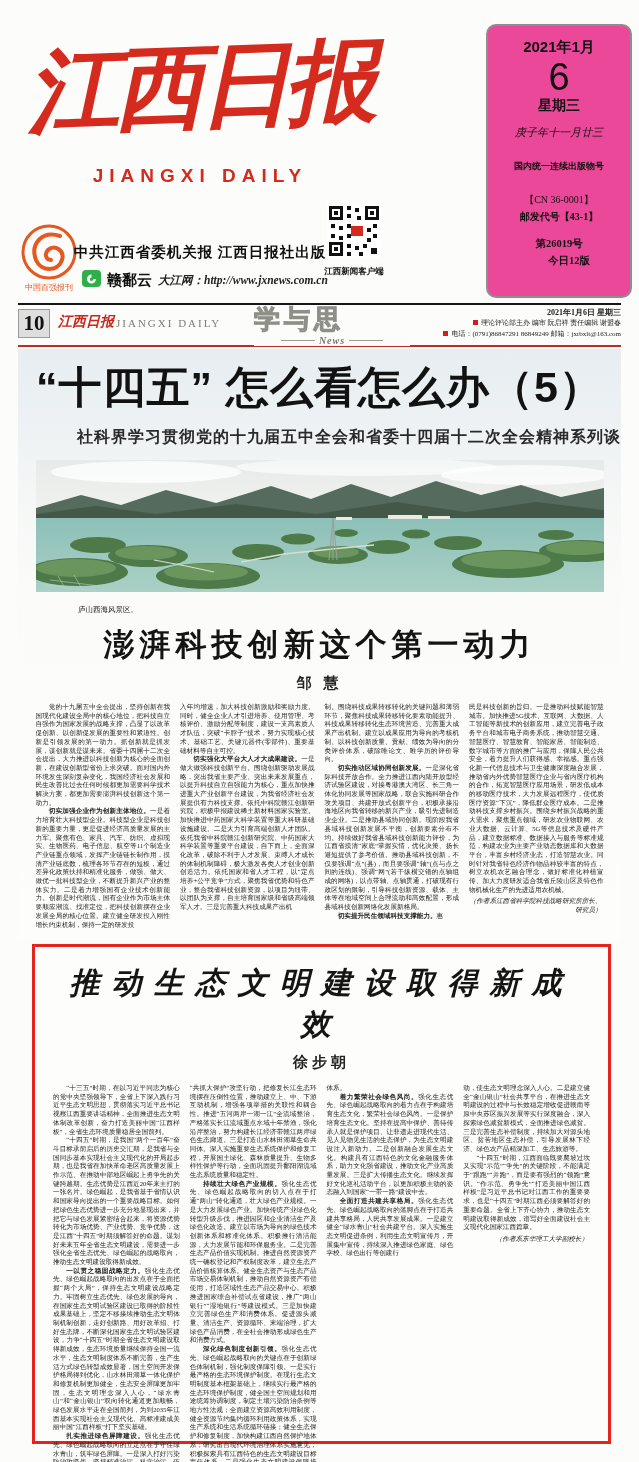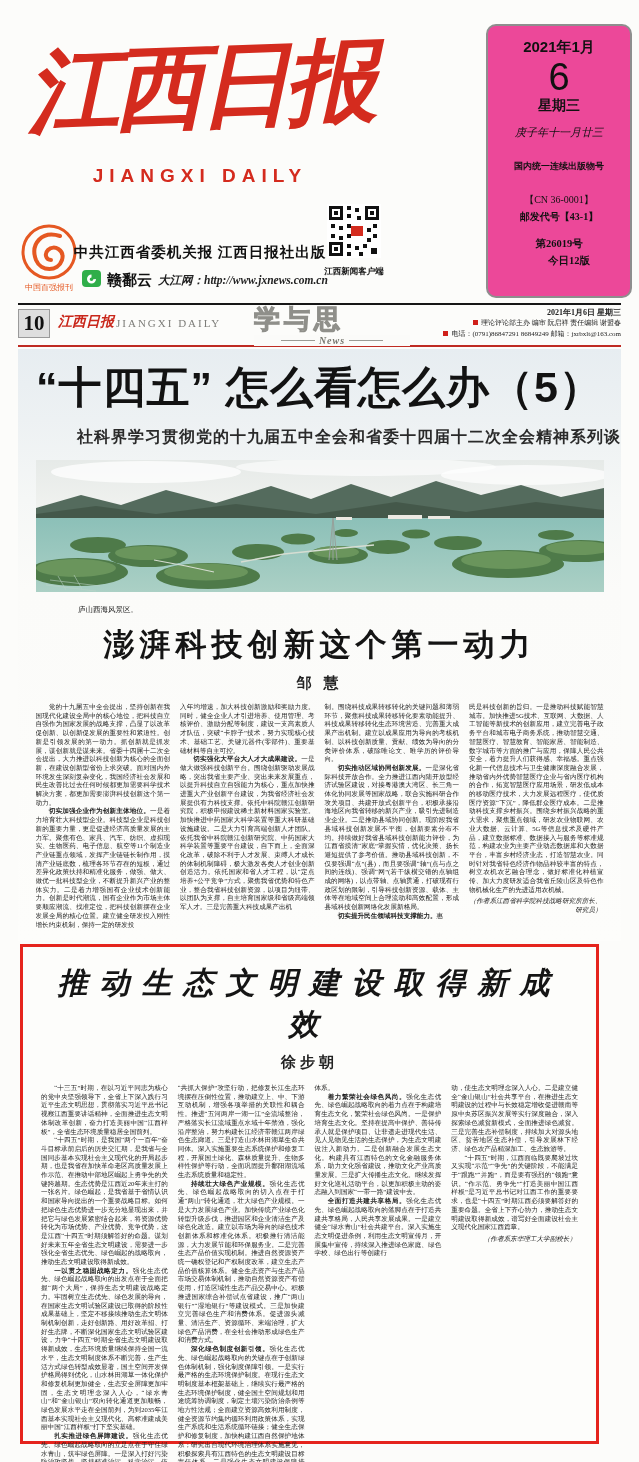--- a/index.html
+++ b/index.html
@@ -68,21 +68,21 @@
   .author{margin:8px 0 0 0;text-align:center;font-size:15px;letter-spacing:4px;color:#222;font-weight:bold;}
   .cols{margin:10px auto 0 auto;width:568px;display:flex;gap:10px;overflow:hidden;}
   .cols-a1{height:246px;}
   .col{flex:1 1 0;min-width:0;}
   .col p{margin:0;font-size:6.6px;line-height:8.7px;text-align:justify;text-indent:2em;color:#1d1d1d;}
   .col p.cont{text-indent:0;}
   .col p .lead{font-family:"Liberation Sans",sans-serif;font-weight:bold;}
   .col p.credit{text-align:right;text-indent:0;font-style:italic;margin-top:3px;padding-right:2px;}
 
   
-  .redbox{position:absolute;left:20px;top:944px;width:579px;height:500px;box-sizing:border-box;
+  .redbox{position:absolute;left:32px;top:944px;width:579px;height:500px;box-sizing:border-box;
     border:3px solid #e5241d;background:#fdfdfb;padding:8px 18px 0 18px;}
   .a2-title{margin:8px 0 0 0;text-align:center;font-weight:bold;font-style:italic;
     font-size:30px;letter-spacing:12px;color:#151515;}
   .cols-a2{height:402px;margin-top:12px;width:auto;}
 </style>
 </head>
 <body>
 
 <div class="page">
 

